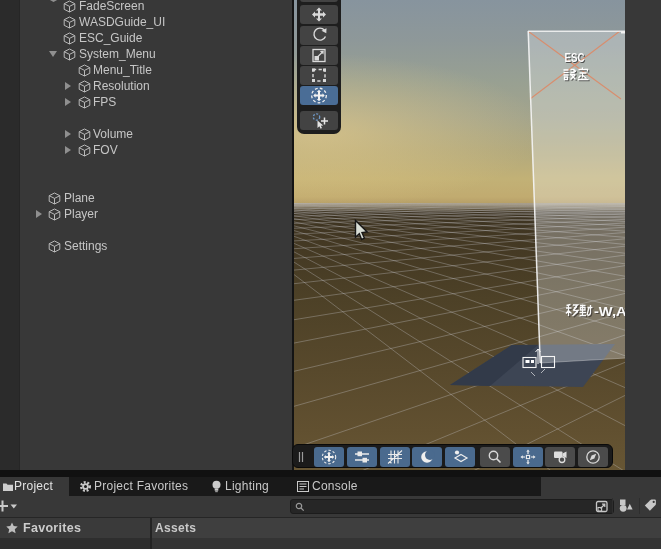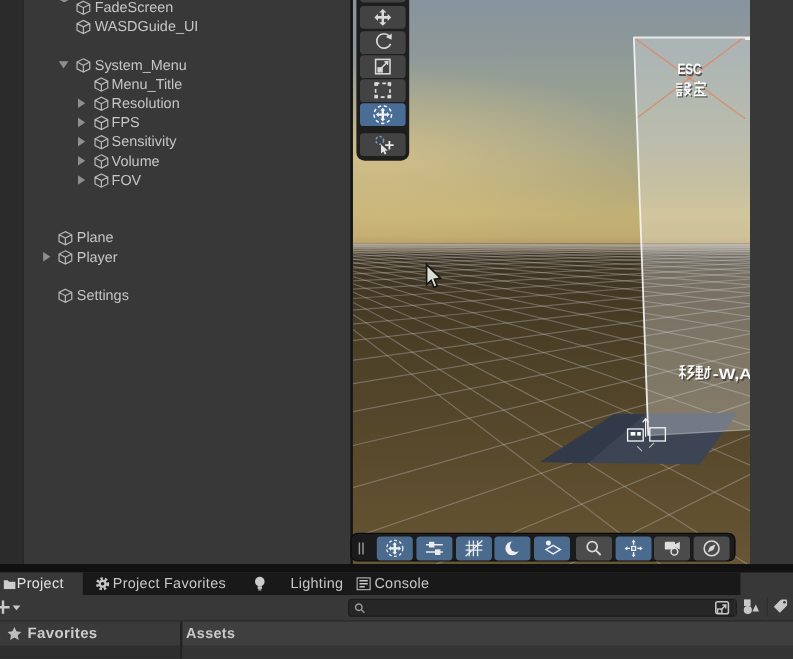--- a/index.html
+++ b/index.html
@@ -15,21 +15,21 @@
   .tri-r{width:0;height:0;border-style:solid;border-width:4px 0 4px 6px;
          border-color:transparent transparent transparent #8f8f8f;position:absolute;top:4px;}
   .tri-d{width:0;height:0;border-style:solid;border-width:6px 4px 0 4px;
          border-color:#8f8f8f transparent transparent transparent;position:absolute;top:5px;}
   .cube{position:absolute;top:2px;}
   .hlbl{position:absolute;top:1px;}
   
   #split{left:292px;top:0;width:2px;height:470px;background:#141414;}
   
   #botline{left:0;top:470px;width:661px;height:7px;background:#111111;}
-  #tabbar{left:0;top:477px;width:617px;height:19px;background:#191919;color:#c8c8c8;font-size:12px;letter-spacing:0.25px;text-align:right;}
+  #tabbar{left:0;top:477px;width:541px;height:19px;background:#191919;color:#c8c8c8;font-size:12px;letter-spacing:0.25px;text-align:right;}
   #tab-active{position:absolute;left:0;top:0;width:69px;height:19px;background:#383838;}
   .tabtxt{position:absolute;top:2px;}
   #toolrow{left:0;top:496px;width:661px;height:21px;background:#383838;border-bottom:1px solid #262626;}
   #searchbox{position:absolute;left:290px;top:3px;width:322px;height:13px;background:#262626;
              border:1px solid #1c1c1c;border-radius:3px;}
   #headers{left:0;top:518px;width:572px;height:20px;}
   #fav{position:absolute;left:0;top:0;width:150px;height:20px;background:#3a3a3a;color:#cccccc;}
   #assets{position:absolute;left:152px;top:0;width:509px;height:20px;background:#3f3f3f;color:#c9c9c9;}
   #vsep{position:absolute;left:150px;top:0;width:2px;height:31px;background:#232323;}
   #bots{left:0;top:538px;width:661px;height:11px;}
@@ -46,20 +46,26 @@
         <path d="M6.5 1 L11.8 3.7 L11.8 9.3 L6.5 12 L1.2 9.3 L1.2 3.7 Z M1.2 3.7 L6.5 6.4 L11.8 3.7 M6.5 6.4 L6.5 12" fill="none" stroke="#b9b9b9" stroke-width="1"></path>
       </svg>
       <span class="hlbl" style="left:59px">FadeScreen</span>
     </div>
 <div class="hrow" style="top:14px">
       <svg class="cube" style="left:43px" width="13" height="13" viewBox="0 0 13 13">
         <path d="M6.5 1 L11.8 3.7 L11.8 9.3 L6.5 12 L1.2 9.3 L1.2 3.7 Z M1.2 3.7 L6.5 6.4 L11.8 3.7 M6.5 6.4 L6.5 12" fill="none" stroke="#b9b9b9" stroke-width="1"></path>
       </svg>
       <span class="hlbl" style="left:59px">WASDGuide_UI</span>
     </div>
+<div class="hrow" style="top:30px">
+      <svg class="cube" style="left:43px" width="13" height="13" viewBox="0 0 13 13">
+        <path d="M6.5 1 L11.8 3.7 L11.8 9.3 L6.5 12 L1.2 9.3 L1.2 3.7 Z M1.2 3.7 L6.5 6.4 L11.8 3.7 M6.5 6.4 L6.5 12" fill="none" stroke="#b9b9b9" stroke-width="1"></path>
+      </svg>
+      <span class="hlbl" style="left:59px">ESC_Guide</span>
+    </div>
 <div class="hrow" style="top:62px">
       <svg class="cube" style="left:57.5px" width="13" height="13" viewBox="0 0 13 13">
         <path d="M6.5 1 L11.8 3.7 L11.8 9.3 L6.5 12 L1.2 9.3 L1.2 3.7 Z M1.2 3.7 L6.5 6.4 L11.8 3.7 M6.5 6.4 L6.5 12" fill="none" stroke="#b9b9b9" stroke-width="1"></path>
       </svg>
       <span class="hlbl" style="left:73px">Menu_Title</span>
     </div>
 <div class="hrow" style="top:46px">
       <span class="tri-d" style="left:29px"></span>
       <svg class="cube" style="left:43px" width="13" height="13" viewBox="0 0 13 13">
         <path d="M6.5 1 L11.8 3.7 L11.8 9.3 L6.5 12 L1.2 9.3 L1.2 3.7 Z M1.2 3.7 L6.5 6.4 L11.8 3.7 M6.5 6.4 L6.5 12" fill="none" stroke="#b9b9b9" stroke-width="1"></path>
@@ -72,27 +78,20 @@
         <path d="M6.5 1 L11.8 3.7 L11.8 9.3 L6.5 12 L1.2 9.3 L1.2 3.7 Z M1.2 3.7 L6.5 6.4 L11.8 3.7 M6.5 6.4 L6.5 12" fill="none" stroke="#b9b9b9" stroke-width="1"></path>
       </svg>
       <span class="hlbl" style="left:73px">Resolution</span>
     </div>
 <div class="hrow" style="top:94px">
       <span class="tri-r" style="left:45px"></span>
       <svg class="cube" style="left:57.5px" width="13" height="13" viewBox="0 0 13 13">
         <path d="M6.5 1 L11.8 3.7 L11.8 9.3 L6.5 12 L1.2 9.3 L1.2 3.7 Z M1.2 3.7 L6.5 6.4 L11.8 3.7 M6.5 6.4 L6.5 12" fill="none" stroke="#b9b9b9" stroke-width="1"></path>
       </svg>
       <span class="hlbl" style="left:73px">FPS</span>
-    </div>
-<div class="hrow" style="top:110px">
-      <span class="tri-r" style="left:45px"></span>
-      <svg class="cube" style="left:57.5px" width="13" height="13" viewBox="0 0 13 13">
-        <path d="M6.5 1 L11.8 3.7 L11.8 9.3 L6.5 12 L1.2 9.3 L1.2 3.7 Z M1.2 3.7 L6.5 6.4 L11.8 3.7 M6.5 6.4 L6.5 12" fill="none" stroke="#b9b9b9" stroke-width="1"></path>
-      </svg>
-      <span class="hlbl" style="left:73px">Sensitivity</span>
     </div>
 <div class="hrow" style="top:126px">
       <span class="tri-r" style="left:45px"></span>
       <svg class="cube" style="left:57.5px" width="13" height="13" viewBox="0 0 13 13">
         <path d="M6.5 1 L11.8 3.7 L11.8 9.3 L6.5 12 L1.2 9.3 L1.2 3.7 Z M1.2 3.7 L6.5 6.4 L11.8 3.7 M6.5 6.4 L6.5 12" fill="none" stroke="#b9b9b9" stroke-width="1"></path>
       </svg>
       <span class="hlbl" style="left:73px">Volume</span>
     </div>
 <div class="hrow" style="top:142px">
       <span class="tri-r" style="left:45px"></span>
@@ -407,21 +406,21 @@
       <circle cx="6.5" cy="6.5" r="4.3" fill="none" stroke="#c9c9c9" stroke-width="2.4" stroke-dasharray="1.9 1.7"></circle>
       <circle cx="6.5" cy="6.5" r="3.3" fill="#c9c9c9"></circle>
       <circle cx="6.5" cy="6.5" r="1.5" fill="#191919"></circle>
     </svg>
  <span class="tabtxt" style="left:94px;">Project Favorites</span>
  <svg class="abs" style="left:211px;top:3px" width="11" height="13">
       <circle cx="5.5" cy="4.7" r="4" fill="#cccccc"></circle>
       <rect x="3.7" y="8.6" width="3.6" height="2.1" fill="#cccccc"></rect>
       <rect x="4.2" y="10.9" width="2.6" height="1.3" fill="#9a9a9a"></rect>
     </svg>
- <span class="tabtxt" style="left:225px;margin-left:17px;">Lighting</span>
+ <span class="tabtxt" style="left:225px;">Lighting</span>
  <svg class="abs" style="left:297px;top:4px" width="12" height="11">
       <rect x="0.5" y="0.5" width="11" height="10" fill="none" stroke="#c9c9c9" stroke-width="1"></rect>
       <path d="M2.5 3 H9.5 M2.5 5.5 H9.5 M2.5 8 H7" stroke="#c9c9c9" stroke-width="1.2"></path>
     </svg>
  <span class="tabtxt" style="left:312px;">Console</span>
   </div>
 <div id="toolrow" class="abs">
     <svg class="abs" style="left:0px;top:3px" width="20" height="15">
       <path d="M2.5 1.5 V12.5 M-3 7 H8" stroke="#c9c9c9" stroke-width="2"></path>
       <path d="M10.5 5.5 H17 L13.75 9.5 Z" fill="#c9c9c9"></path>

